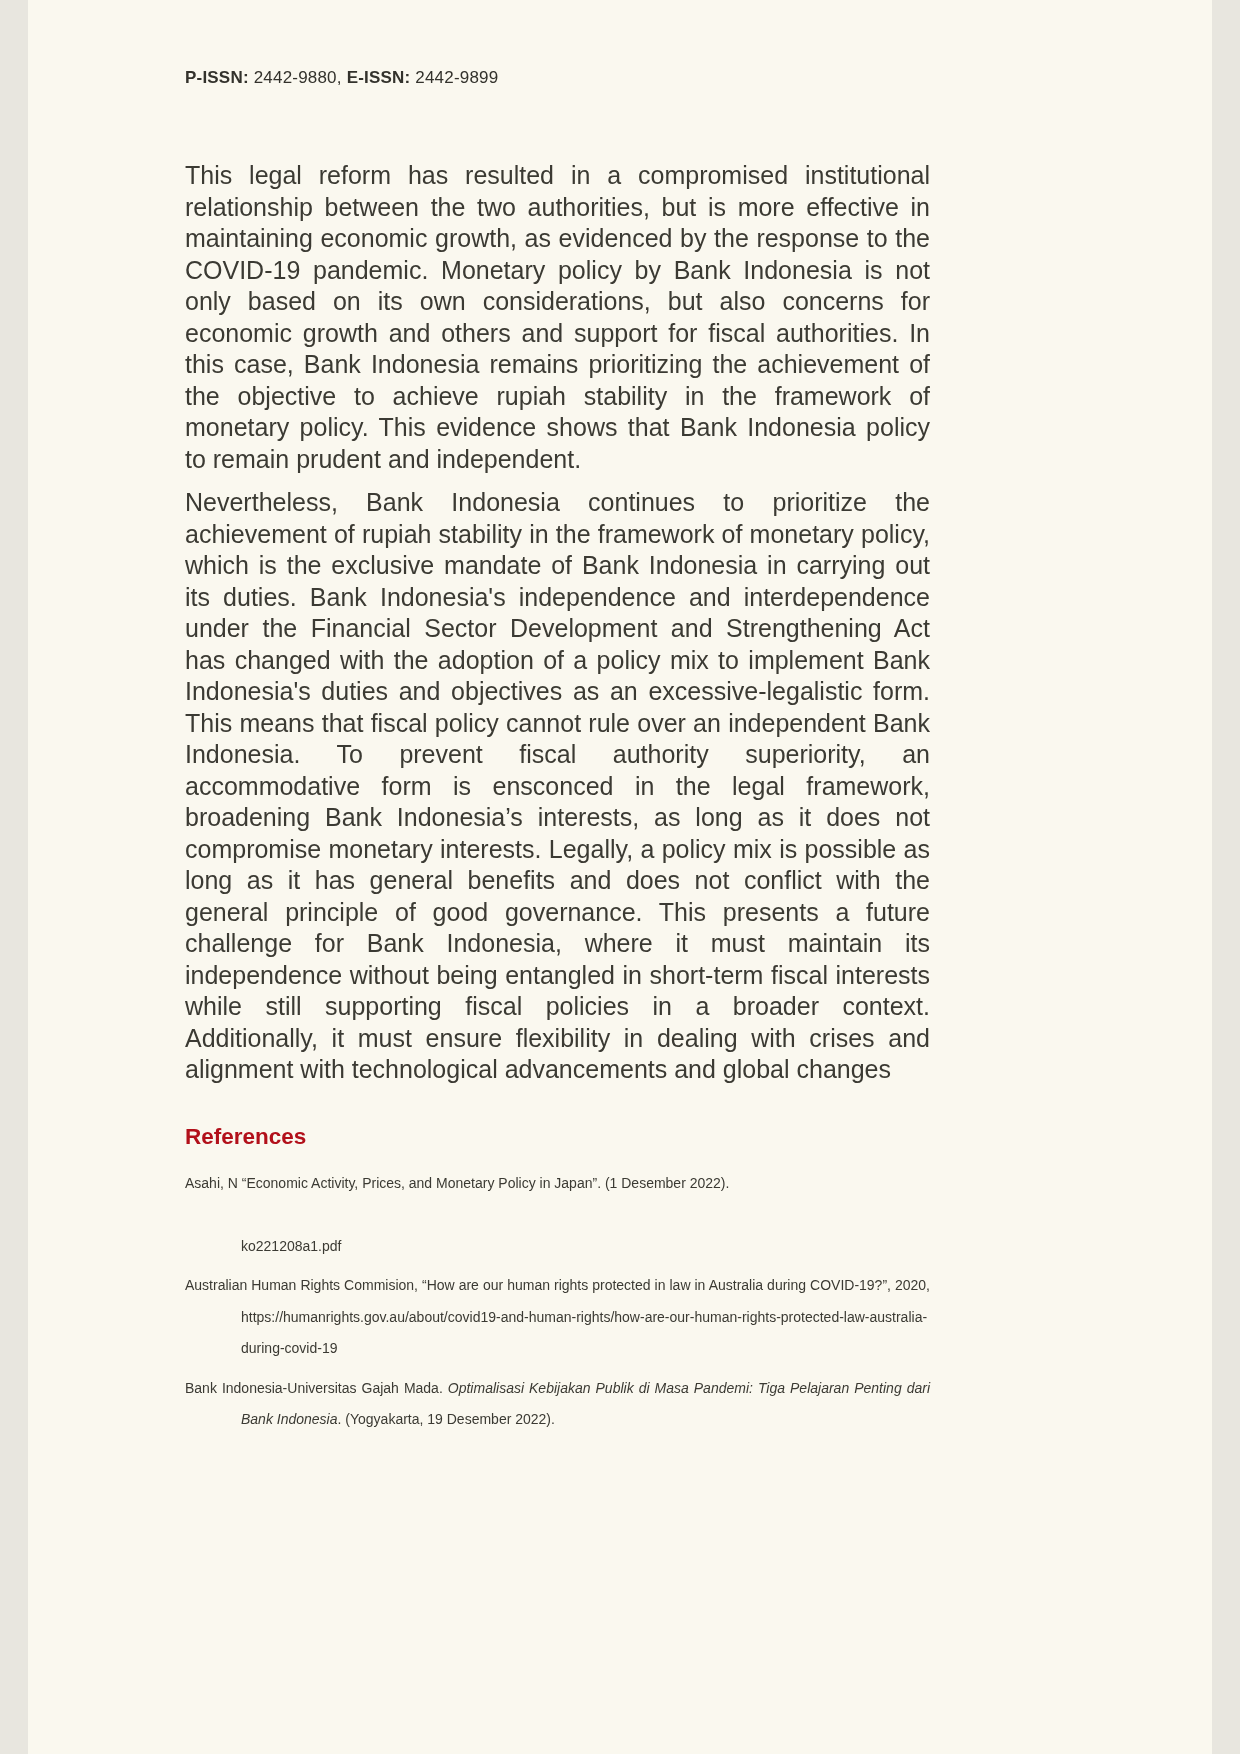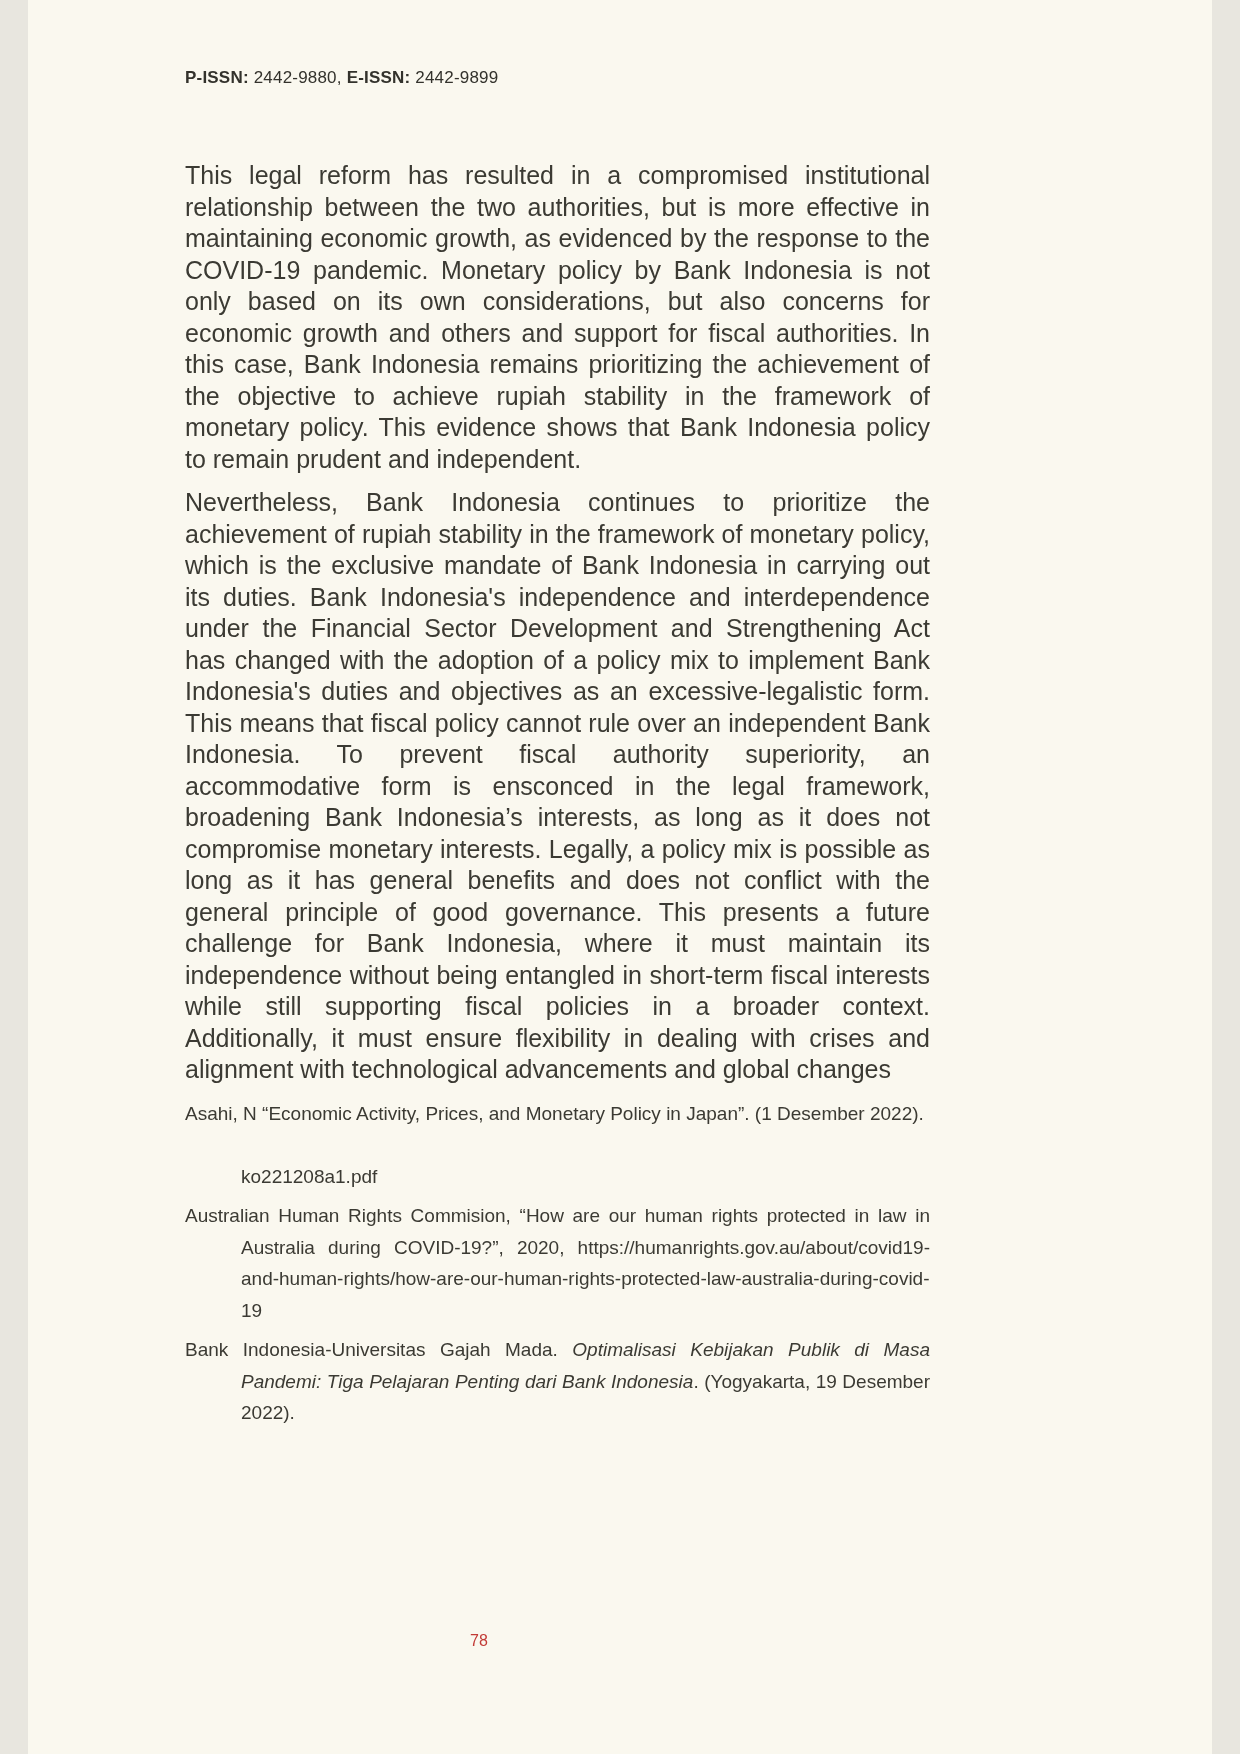--- a/index.html
+++ b/index.html
@@ -31,21 +31,21 @@
   }
   .body-para.first { margin-top: 70px; }
   .ref-heading {
     margin-top: 36px;
     margin-bottom: 16px;
     font-size: 22.5px;
     line-height: 30px;
     font-weight: bold;
     color: var(--accent, #B2101A);
   }
-  .ref-list { font-size: 19px; }
+  .ref-list { font-size: 14px; }
   .ref-entry {
     line-height: 31.5px;
     text-align: justify;
     padding-left: 56px;
     text-indent: -56px;
     margin-bottom: 8px;
   }
   .ref-entry .it { font-style: italic; }
   .page-number {
     position: absolute;
@@ -61,27 +61,27 @@
 <body>
 
 <div class="page">
 
   <div class="issn-line"><span class="lbl">P-ISSN: </span><span>2442-9880, </span><span class="lbl">E-ISSN: </span><span>2442-9899</span></div>
 
   <p class="body-para first">This legal reform has resulted in a compromised institutional relationship between the two authorities, but is more effective in maintaining economic growth, as evidenced by the response to the COVID-19 pandemic. Monetary policy by Bank Indonesia is not only based on its own considerations, but also concerns for economic growth and others and support for fiscal authorities. In this case, Bank Indonesia remains prioritizing the achievement of the objective to achieve rupiah stability in the framework of monetary policy. This evidence shows that Bank Indonesia policy to remain prudent and independent.</p>
 
   <p class="body-para">Nevertheless, Bank Indonesia continues to prioritize the achievement of rupiah stability in the framework of monetary policy, which is the exclusive mandate of Bank Indonesia in carrying out its duties. Bank Indonesia's independence and interdependence under the Financial Sector Development and Strengthening Act has changed with the adoption of a policy mix to implement Bank Indonesia's duties and objectives as an excessive-legalistic form. This means that fiscal policy cannot rule over an independent Bank Indonesia. To prevent fiscal authority superiority, an accommodative form is ensconced in the legal framework, broadening Bank Indonesia’s interests, as long as it does not compromise monetary interests. Legally, a policy mix is possible as long as it has general benefits and does not conflict with the general principle of good governance. This presents a future challenge for Bank Indonesia, where it must maintain its independence without being entangled in short-term fiscal interests while still supporting fiscal policies in a broader context. Additionally, it must ensure flexibility in dealing with crises and alignment with technological advancements and global changes</p>
 
+  <h2 class="ref-heading">References</h2>
 
   <div class="ref-list">
 
     <p class="ref-entry"><span>Asahi, N “Economic Activity, Prices, and Monetary Policy in Japan”. (1 Desember 2022).</span><br><br><span>ko221208a1.pdf</span></p>
 
     <p class="ref-entry">Australian Human Rights Commision, “How are our human rights protected in law in Australia during COVID-19?”, 2020, https://humanrights.gov.au/about/covid19-and-human-rights/how-are-our-human-rights-protected-law-australia-during-covid-19</p>
 
     <p class="ref-entry"><span>Bank Indonesia-Universitas Gajah Mada. </span><span class="it">Optimalisasi Kebijakan Publik di Masa Pandemi: Tiga Pelajaran Penting dari Bank Indonesia</span><span>. (Yogyakarta, 19 Desember 2022).</span></p>
 
 
   </div>
 
-  <div class="page-number">78</div>
 
 </div>
 
 </body></html>

